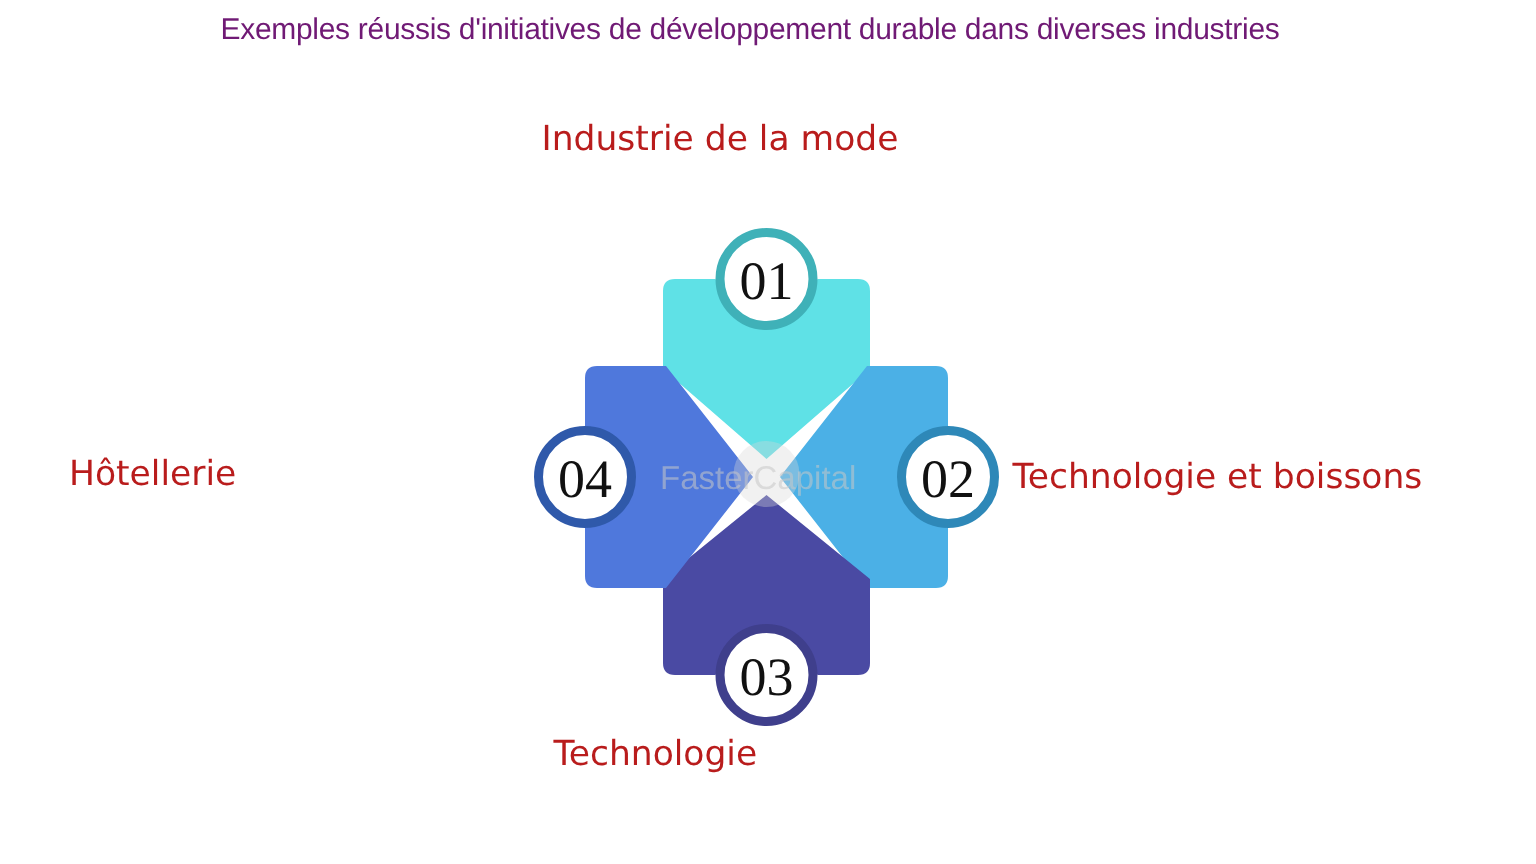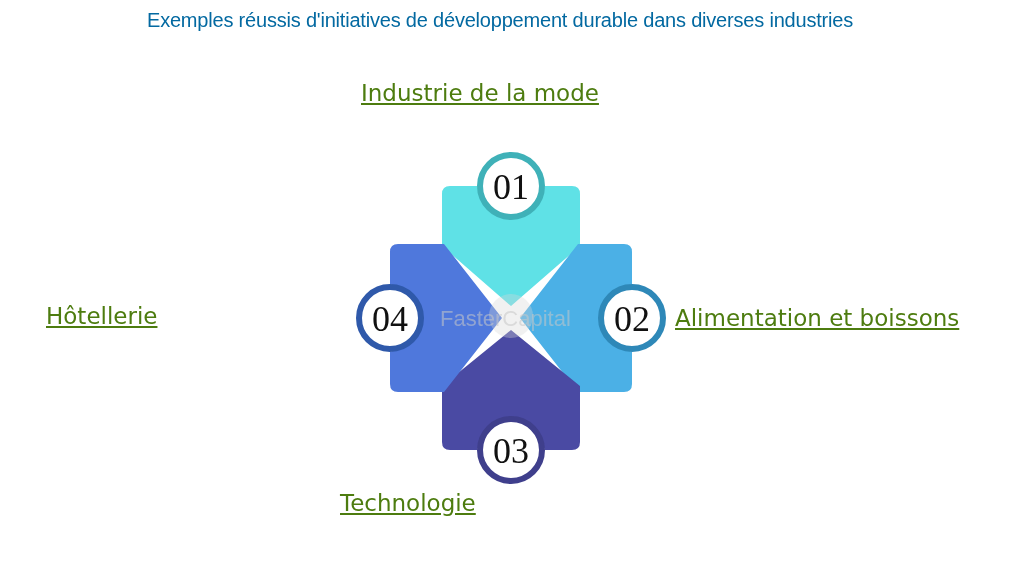--- a/index.html
+++ b/index.html
@@ -1,22 +1,22 @@
 <!DOCTYPE html>
 <html><head>
 <meta charset="utf-8">
 <style>
   html, body { margin:0; padding:0; background:#ffffff; }
   body { width:1024px; height:576px; position:relative; overflow:hidden; font-family:"Liberation Sans", sans-serif; }
-  .title { position:absolute; left:0; width:1000px; top:9px; text-align:center; font-size:20px; color:#0369a1; font-family:"Liberation Sans", sans-serif; letter-spacing:-0.2px; }
-  .label { position:absolute; font-family:"DejaVu Sans", sans-serif; font-size:23px; color:#4d7c0f; white-space:nowrap;text-decoration:underline; }
+  .title { position:absolute; left:0; width:1000px; top:9px; text-align:center; font-size:20px; color:#701a75; font-family:"Liberation Sans", sans-serif; letter-spacing:-0.2px; }
+  .label { position:absolute; font-family:"DejaVu Sans", sans-serif; font-size:23px; color:#b91c1c; white-space:nowrap; }
   .lbl-top { left:361px; top:80px; }
   .lbl-right { left:675px; top:305px; }
   .lbl-left { left:46px; top:303px; }
-  .lbl-bottom { left:340px; top:490px; }
+  .lbl-bottom { left:369px; top:490px; }
   svg.diagram { position:absolute; left:0; top:0; }
   .num { font-family:"Liberation Serif", serif; font-size:36px; fill:#111; }
   .wm { font-family:"Liberation Sans", sans-serif; font-size:22px; fill:#c8c8c8; opacity:0.55; }
 </style>
 </head>
 <body>
 
 <div class="title">Exemples réussis d'initiatives de développement durable dans diverses industries</div>
 
 <svg class="diagram" width="1024" height="576" viewBox="0 0 1024 576">
@@ -52,15 +52,15 @@
     <circle cx="511" cy="450" r="31" fill="#ffffff" stroke="#3f3f8c" stroke-width="6"></circle>
     <text class="num" x="511" y="463" text-anchor="middle">03</text>
   </g>
   <g>
     <circle cx="390" cy="318" r="31" fill="#ffffff" stroke="#2f59aa" stroke-width="6"></circle>
     <text class="num" x="390" y="331" text-anchor="middle">04</text>
   </g>
 </svg>
 
 <div class="label lbl-top">Industrie de la mode</div>
-<div class="label lbl-right">Alimentation et boissons</div>
+<div class="label lbl-right">Technologie et boissons</div>
 <div class="label lbl-bottom">Technologie</div>
 <div class="label lbl-left">Hôtellerie</div>
 
 </body></html>

